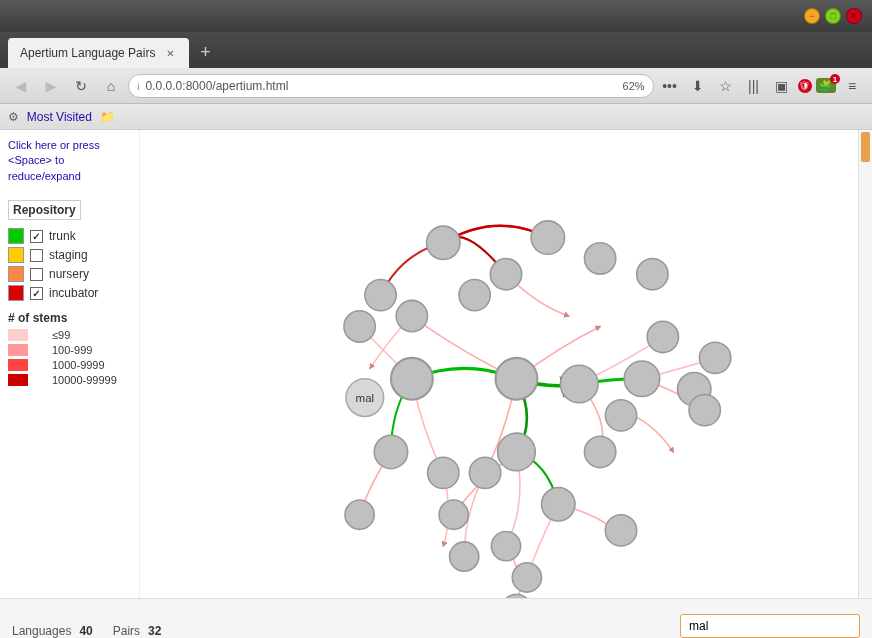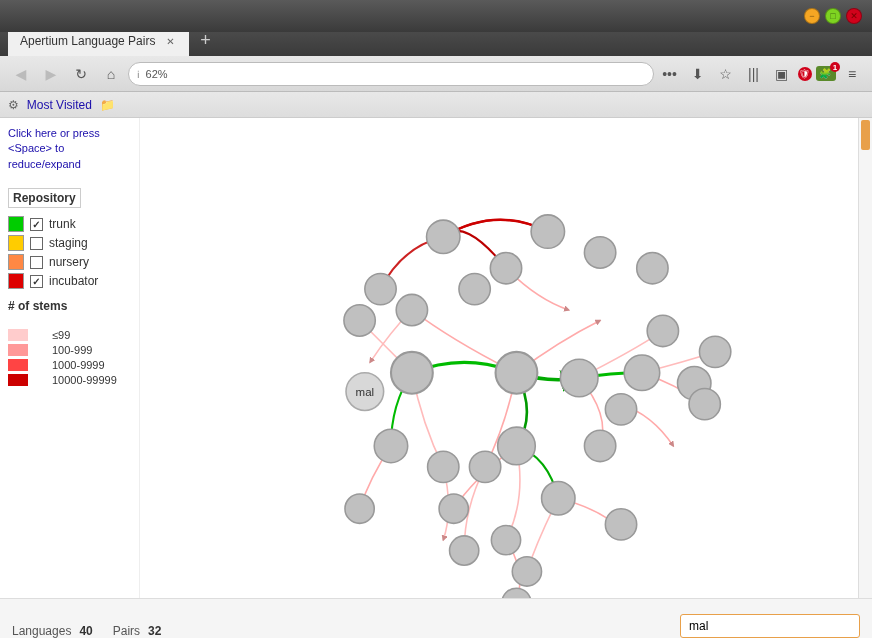--- a/index.html
+++ b/index.html
@@ -30,21 +30,21 @@
       display: flex; align-items: center; justify-content: center;
       font-size: 9px; color: rgba(0,0,0,0.5);
     }
     .tb-minimize { background: #f5a623; }
     .tb-maximize { background: #7ed321; }
     .tb-close { background: #d0021b; color: #7a0000; }
 
     
     .tabbar {
       background: linear-gradient(to bottom, #4a4a4a, #3a3a3a);
-      height: 24px;
+      height: 36px;
       display: flex;
       align-items: flex-end;
       padding: 0 8px;
       gap: 4px;
     }
     .tab {
       background: #f0f0f0;
       border-radius: 4px 4px 0 0;
       padding: 6px 12px;
       font-size: 12px;
@@ -203,21 +203,21 @@
       width: 13px; height: 13px;
       border: 1px solid #666;
       display: flex; align-items: center; justify-content: center;
       font-size: 10px;
       background: white;
     }
     .legend-checkbox.checked { background: white; }
     .checkmark { color: #333; font-weight: bold; }
 
     .stems-section { margin-top: 10px; }
-    .stems-title { font-weight: bold; font-size: 12px; margin-bottom: 16px; }
+    .stems-title { font-weight: bold; font-size: 12px; margin-bottom: 4px; }
     .stems-item {
       display: flex;
       align-items: center;
       gap: 24px;
       margin-bottom: 3px;
       font-size: 11px;
     }
     .stems-bar {
       width: 20px; height: 12px;
     }
@@ -316,20 +316,21 @@
     </div>
   </div>
 
   <div class="navbar">
     <div class="nav-btn disabled">◀</div>
     <div class="nav-btn disabled">▶</div>
     <div class="nav-btn">↻</div>
     <div class="nav-btn">⌂</div>
     <div class="url-bar">
       <span class="url-icon">ℹ</span>
+      <span class="url-text">0.0.0.0:8000/apertium.html</span>
       <span class="url-zoom">62%</span>
     </div>
     <div class="nav-icons">
       <div class="nav-icon-btn">•••</div>
       <div class="nav-icon-btn">⬇</div>
       <div class="nav-icon-btn">☆</div>
       <div class="nav-icon-btn">|||</div>
       <div class="nav-icon-btn">▣</div>
       <div class="nav-badge">🛡</div>
       <div class="nav-icon-green">

